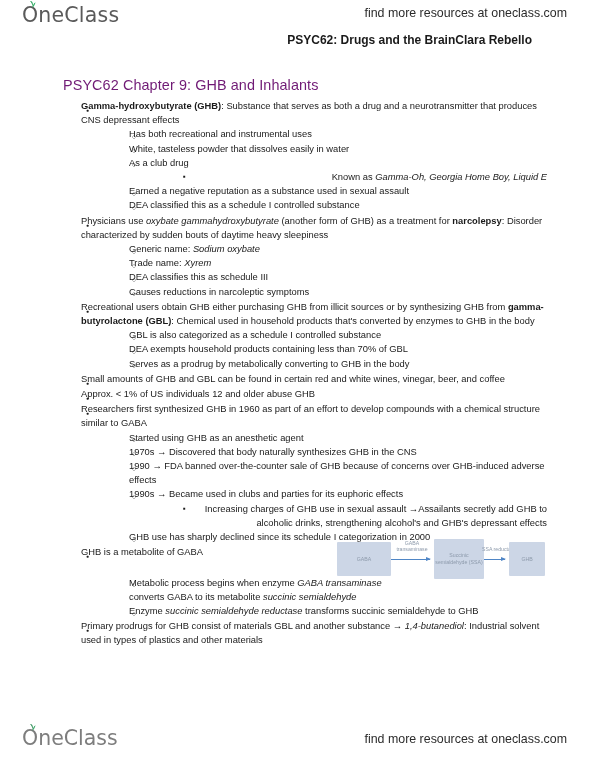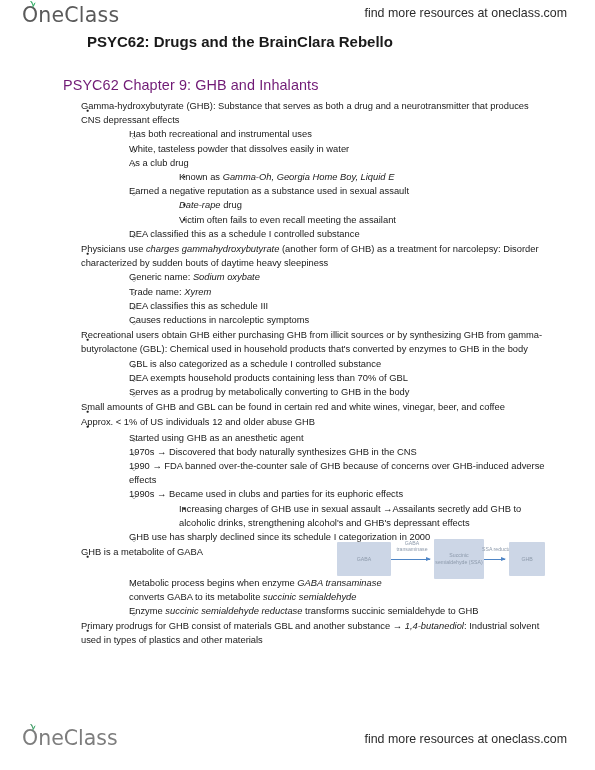--- a/index.html
+++ b/index.html
@@ -45,25 +45,25 @@
     right: 28px;
     top: 6px;
     font-size: 12.4px;
     color: #2b2b2b;
   }
   .course-line {
     position: absolute;
     top: 33px;
     left: 63px;
     right: 63px;
-    font-size: 15px;
+    font-size: 12px;
     font-weight: bold;
     color: #1a1a1a;
     display: flex;
-    justify-content: flex-start;
+    justify-content: flex-end;
     padding-left: 24px;
   }
 
   
   .doc-body {
     position: absolute;
     top: 60px;
     left: 0;
     right: 0;
     bottom: 52px;
@@ -110,40 +110,41 @@
   ul.lvl2 > li > .txt::before {
     content: "\25CB";
     position: absolute;
     left: 3px;
     font-size: 6.6px;
     top: 2.6px;
     color: #1a1a1a;
   }
   ul.lvl3 {
     margin-left: 30px;
+    text-align: right;
   }
   ul.lvl3 > li {
     position: relative;
     padding-left: 20px;
     font-size: 9.35px;
     line-height: 14.2px;
   }
   ul.lvl3 > li > .txt::before {
     content: "\25AA";
     position: absolute;
     left: 4px;
     font-size: 8px;
     top: 0px;
     color: #1a1a1a;
   }
   .txt {
     display: block;
     position: relative;
   }
-  b { font-weight: normal; }
+  b { font-weight: bold; }
   i { font-style: italic; }
 
   
   .gaba-diagram {
     position: absolute;
     left: 337px;
     top: 537px;
     width: 208px;
     height: 44px;
   }
@@ -258,37 +259,29 @@
         <li>
             <span class="txt">As a club drug</span>
           <ul class="lvl3">
             <li>
                 <span class="txt"><span>Known as </span><i>Gamma-Oh, Georgia Home Boy, Liquid E</i></span>
               </li>
           </ul>
         </li>
         <li>
             <span class="txt">Earned a negative reputation as a substance used in sexual assault</span>
-          <ul class="lvl3">
-            <li>
-                <span class="txt"><i>Date-rape</i><span> drug</span></span>
-              </li>
-            <li>
-                <span class="txt">Victim often fails to even recall meeting the assailant</span>
-              </li>
-          </ul>
         </li>
         <li>
             <span class="txt">DEA classified this as a schedule I controlled substance</span>
           </li>
       </ul>
     </li>
 
     <li>
-      <span class="txt"><span>Physicians use </span><i>charges gammahydroxybutyrate</i><span> (another form of GHB) as a treatment for </span><b>narcolepsy</b><span>: Disorder characterized by sudden bouts of daytime heavy sleepiness</span></span>
+      <span class="txt"><span>Physicians use </span><i>oxybate gammahydroxybutyrate</i><span> (another form of GHB) as a treatment for </span><b>narcolepsy</b><span>: Disorder characterized by sudden bouts of daytime heavy sleepiness</span></span>
       <ul class="lvl2">
         <li>
             <span class="txt"><span>Generic name: </span><i>Sodium oxybate</i></span>
           </li>
         <li>
             <span class="txt"><span>Trade name: </span><i>Xyrem</i></span>
           </li>
         <li>
             <span class="txt">DEA classifies this as schedule III</span>
           </li>
@@ -315,20 +308,21 @@
 
     <li>
         <span class="txt">Small amounts of GHB and GBL can be found in certain red and white wines, vinegar, beer, and coffee</span>
       </li>
 
     <li>
         <span class="txt">Approx. &lt; 1% of US individuals 12 and older abuse GHB</span>
       </li>
 
     <li>
+      <span class="txt">Researchers first synthesized GHB in 1960 as part of an effort to develop compounds with a chemical structure similar to GABA</span>
       <ul class="lvl2">
         <li>
             <span class="txt">Started using GHB as an anesthetic agent</span>
           </li>
         <li>
             <span class="txt">1970s → Discovered that body naturally synthesizes GHB in the CNS</span>
           </li>
         <li>
             <span class="txt">1990 → FDA banned over-the-counter sale of GHB because of concerns over GHB-induced adverse effects</span>
           </li>

